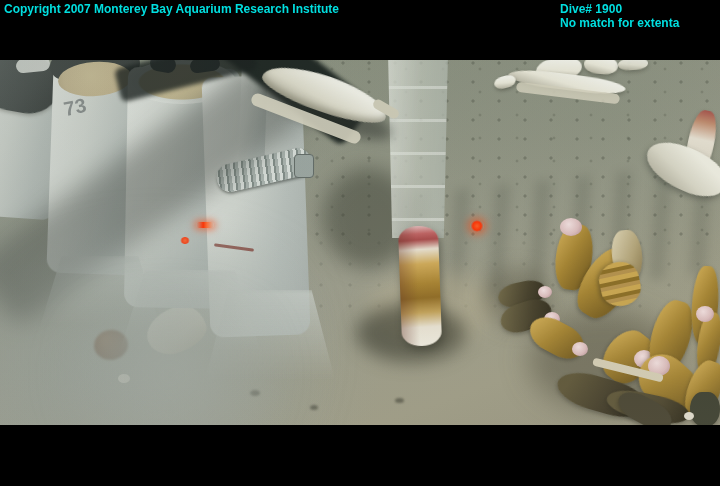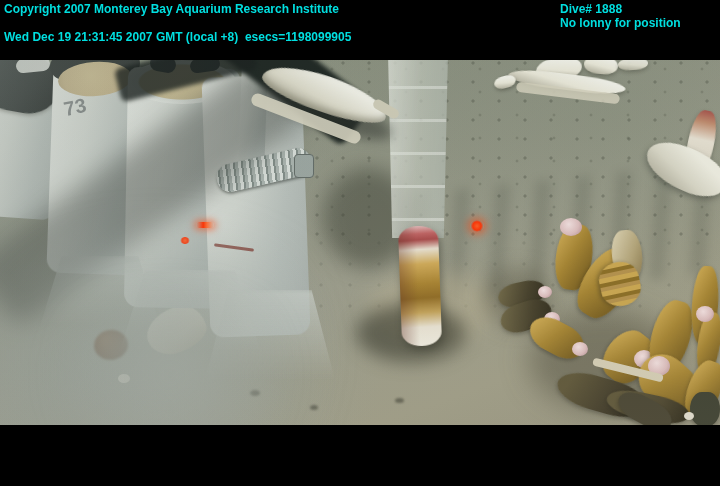--- a/index.html
+++ b/index.html
@@ -30,23 +30,22 @@
   #bottombar{position:absolute;left:0;top:425px;width:720px;height:61px;background:var(--bar);}
   #bottombar .seg{margin-right:9px;}
 </style>
 </head>
 <body>
 
 <div id="frame">
 
   <div class="abs" id="topbar" style="left:0;top:0;width:720px;height:60px;background:var(--bar);">
     <div class="t" style="left:4px;top:2px">Copyright 2007 Monterey Bay Aquarium Research Institute</div>
-    <div class="t" style="left:4px;top:30px">Wed Dec 19 21:31:45 2007 GMT (local +8)  esecs=1198099905</div>
-    <div class="t" style="left:560px;top:2px">Dive# 1888</div>
-    <div class="t" style="left:560px;top:16px">No lonny for position</div>
+    <div class="t" style="left:560px;top:2px">Dive# 1900</div>
+    <div class="t" style="left:560px;top:16px">No match for extenta</div>
   </div>
 
   <div id="photo">
 
     <div class="abs" style="left:210px;top:0;width:510px;height:180px;opacity:.7;
          background-image:radial-gradient(circle at 3px 3px,rgba(45,50,40,.4) 1.2px,transparent 2px),radial-gradient(circle at 11px 9px,rgba(55,60,48,.3) 1px,transparent 1.8px);
          background-size:26px 19px,37px 23px;"></div>
     <div class="abs" style="left:260px;top:180px;width:460px;height:80px;opacity:.35;
          background-image:radial-gradient(circle at 3px 3px,rgba(45,50,40,.4) 1.2px,transparent 2px);background-size:29px 21px;"></div>
 

